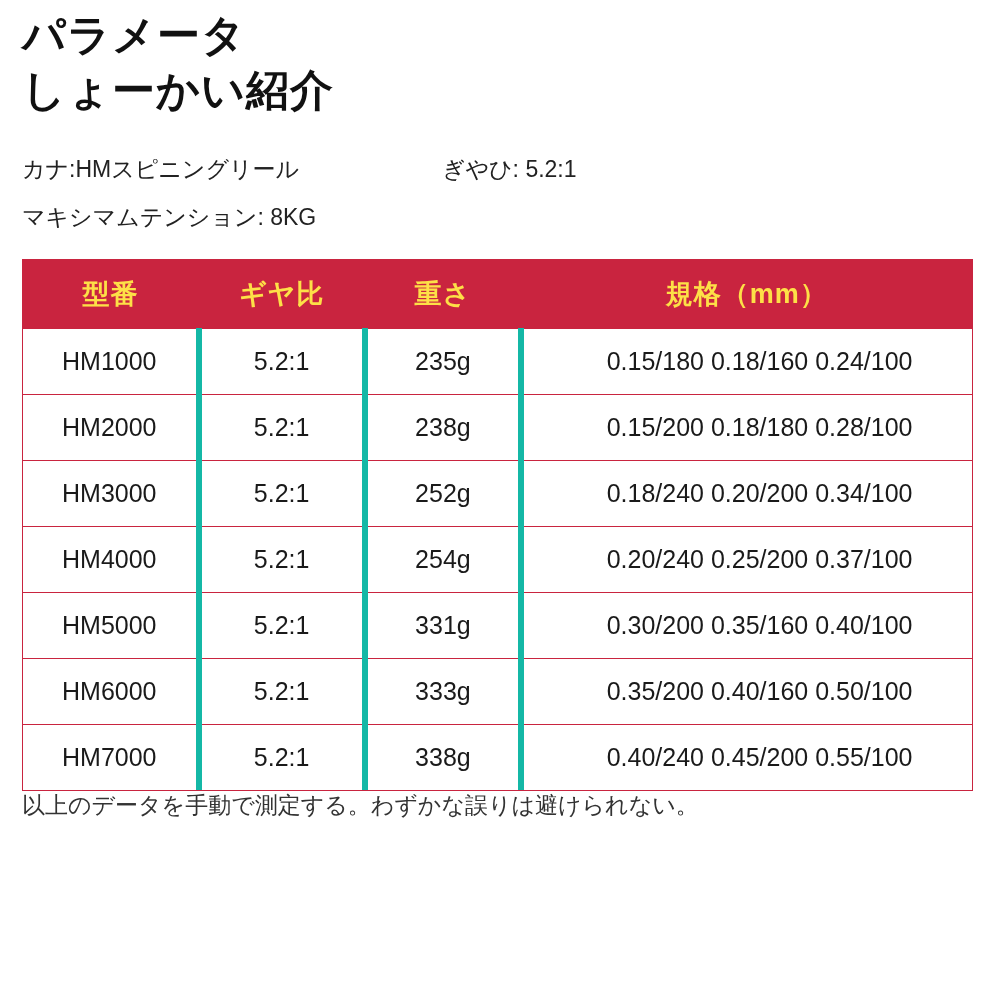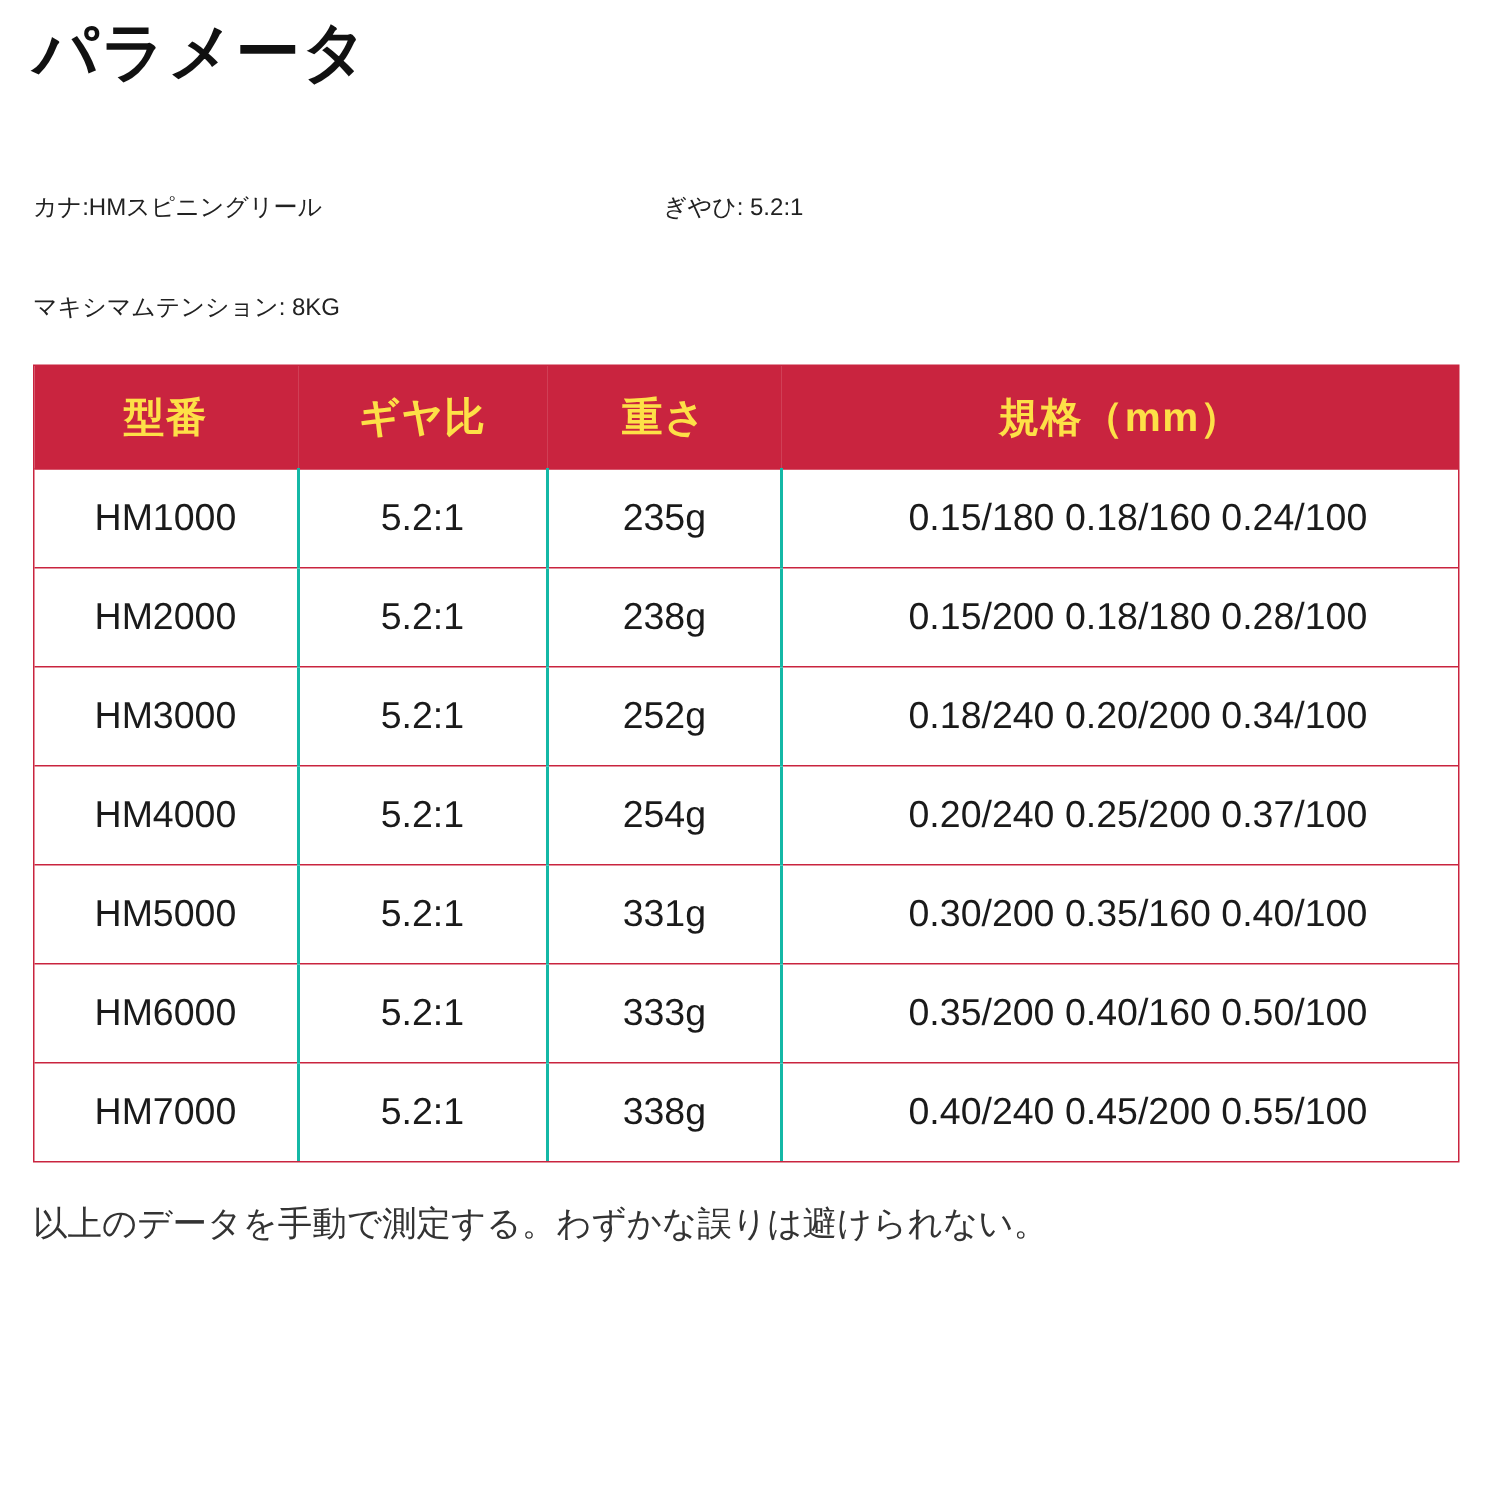--- a/index.html
+++ b/index.html
@@ -38,25 +38,24 @@
   
   .specs {
     margin-top: 38px;
   }
   .spec-row {
     display: flex;
     align-items: baseline;
     margin-bottom: 20px;
   }
   .spec-cell {
-    font-size: 16px;
+    font-size: 23px;
     color: #222222;
     line-height: 1.2;
     white-space: nowrap;
-    margin-top: 28px;
   }
   .spec-cell.first {
     width: 420px;
     flex: 0 0 420px;
   }
 
   
   .table-wrap {
     margin-top: 28px;
     border: 1px solid #c9243f;
@@ -79,48 +78,48 @@
   }
   table.spec-table th:last-child {
     border-right: none;
   }
   table.spec-table td {
     font-size: 25px;
     color: #1a1a1a;
     height: 63px;
     text-align: center;
     border-top: 1px solid #c9243f;
-    border-right: 2px solid #14b8a6;
+    border-right: 6px solid #14b8a6;
     white-space: nowrap;
   }
   table.spec-table td:last-child {
     border-right: none;
     padding-left: 24px;
   }
   col.c-model { width: 18.5%; }
   col.c-gear  { width: 17.5%; }
   col.c-weight{ width: 16.5%; }
   col.c-spec  { width: 47.5%; }
 
   
   .footnote {
-    margin-top: 26px;
     font-size: 23px;
     color: #333333;
     line-height: 1.3;
     white-space: nowrap;
   }
 </style>
 </head>
 <body>
 
 <div class="page">
 
   <div class="title-block">
     <div class="title-line">パラメータ</div>
+    <div class="title-line">しょーかい紹介</div>
   </div>
 
   <div class="specs">
     <div class="spec-row">
       <div class="spec-cell first">カナ:HMスピニングリール</div>
       <div class="spec-cell">ぎやひ: 5.2:1</div>
     </div>
     <div class="spec-row">
       <div class="spec-cell">マキシマムテンション: 8KG</div>
     </div>

